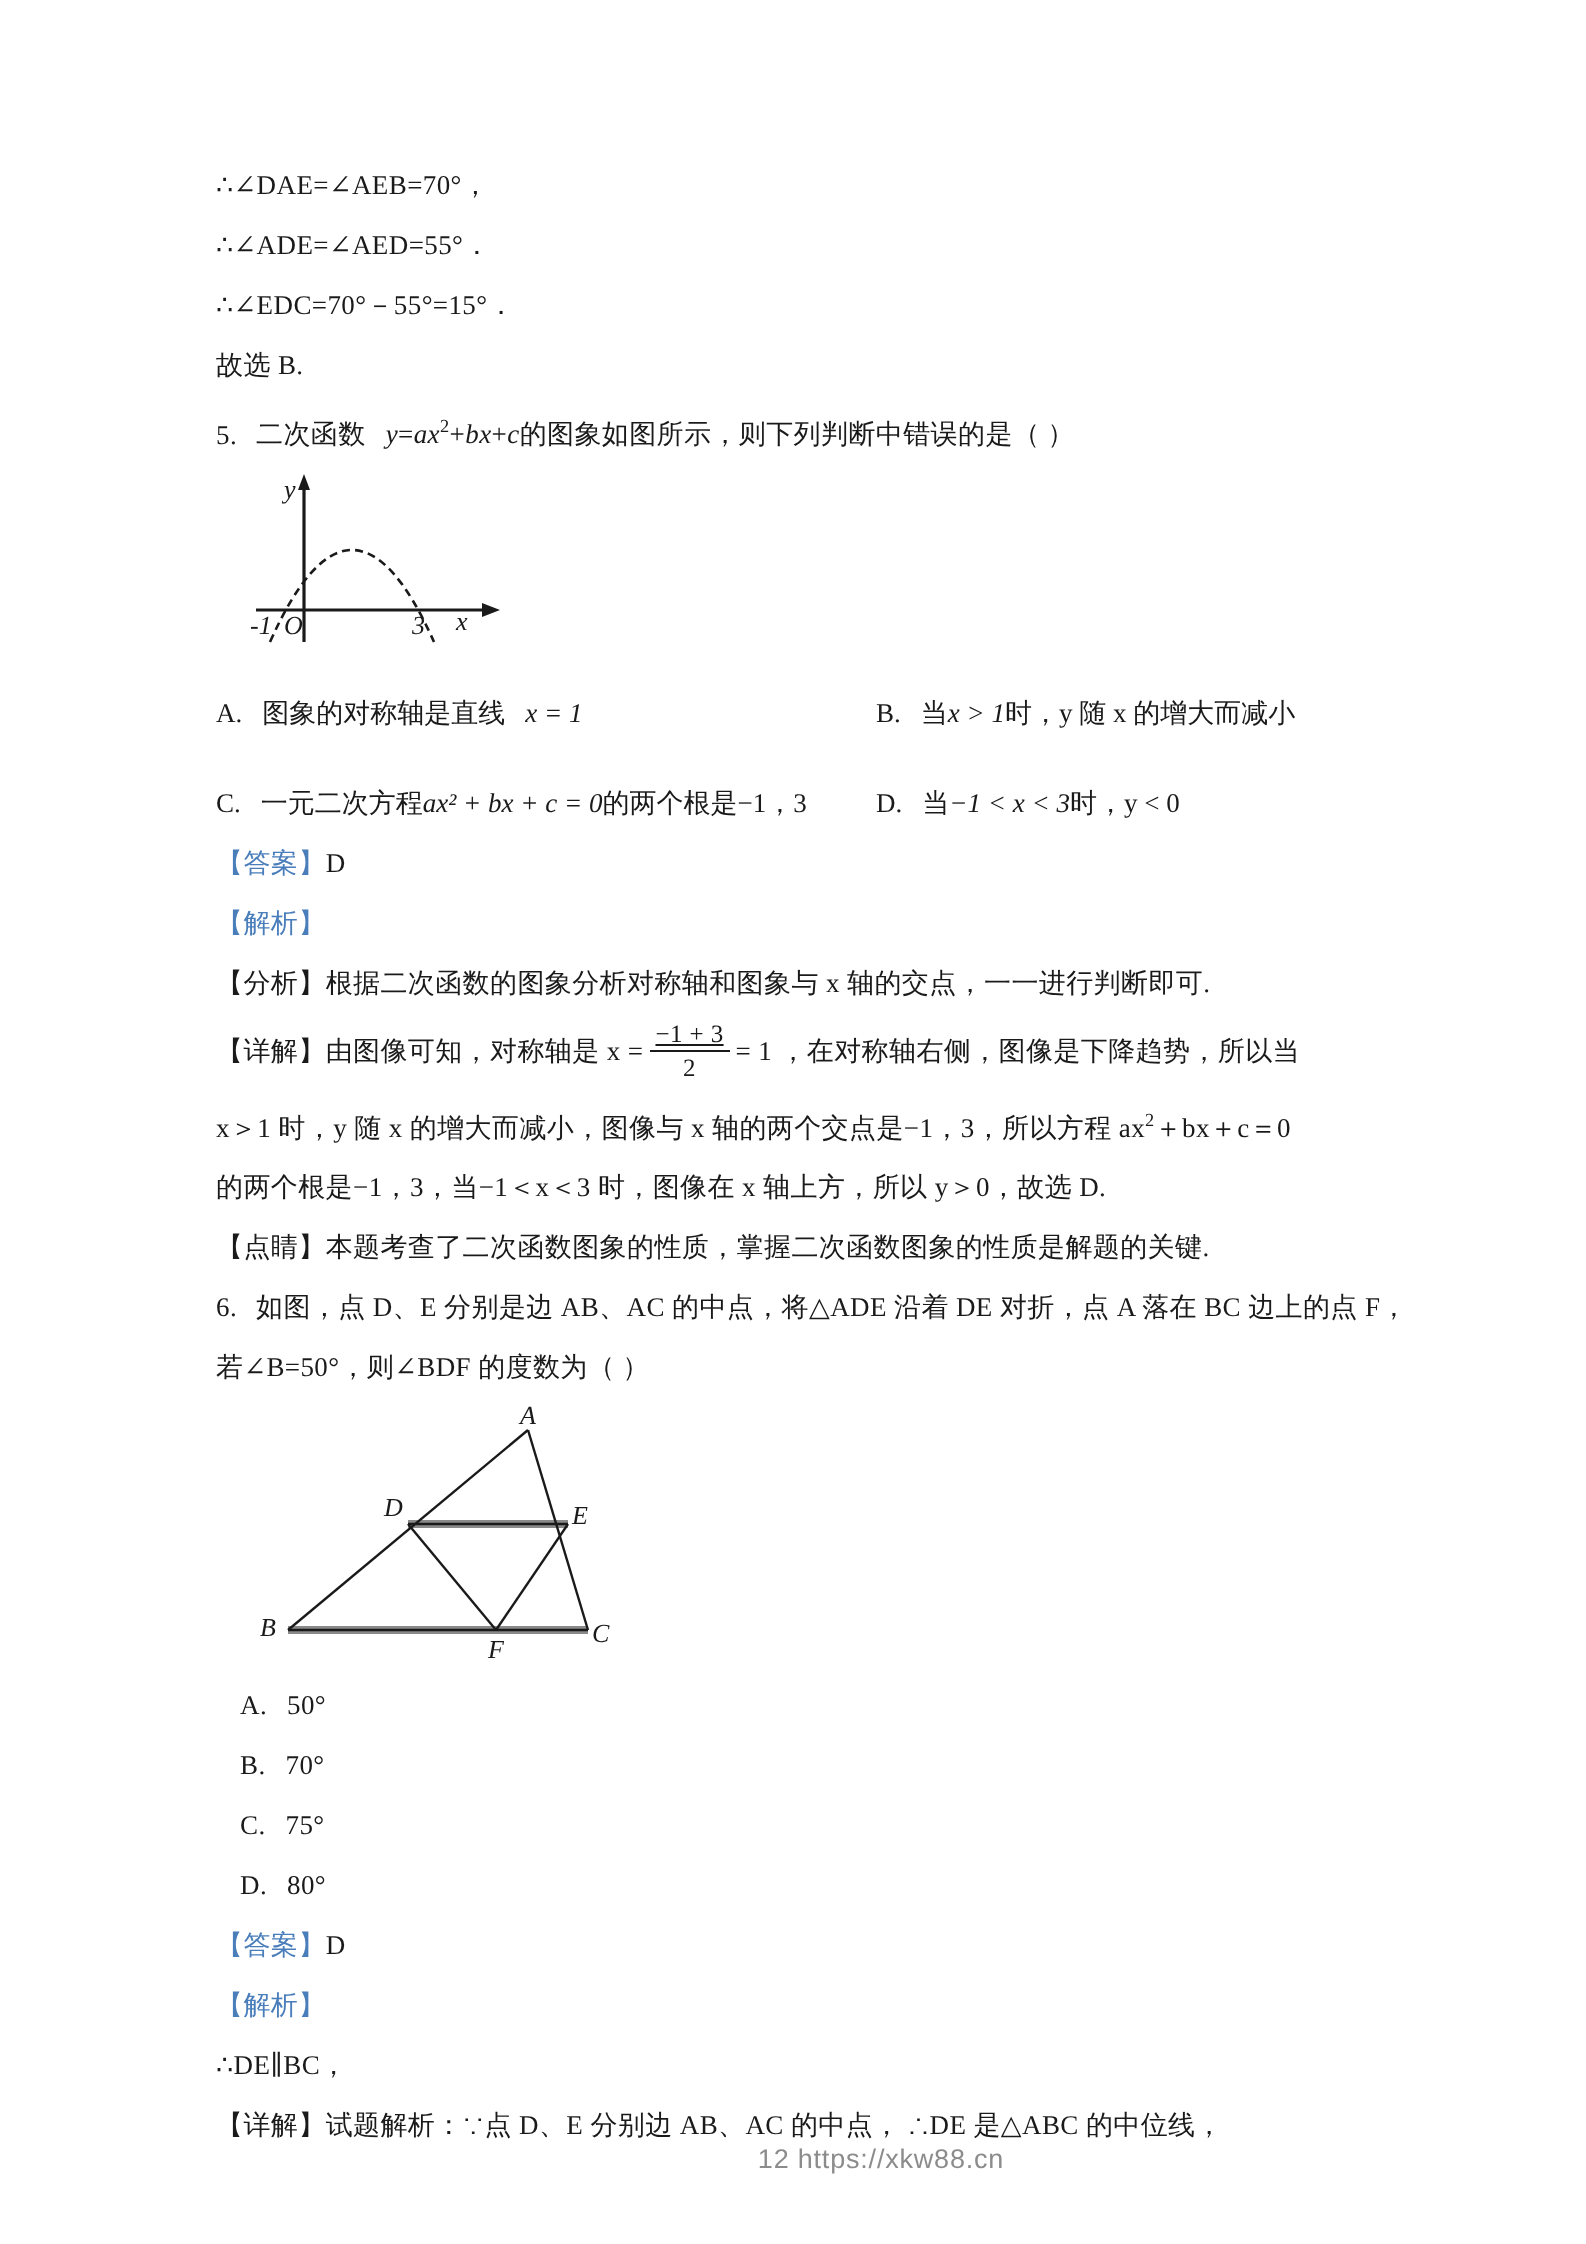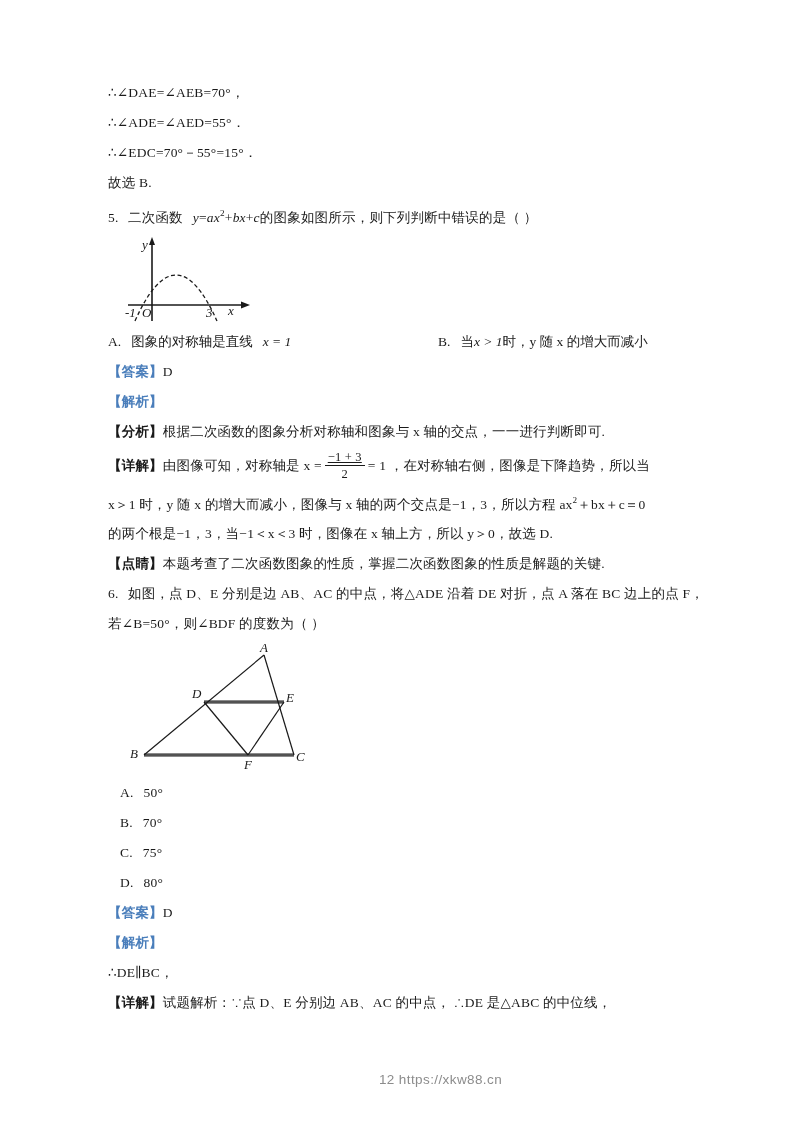--- a/index.html
+++ b/index.html
@@ -27,21 +27,21 @@
   .line {
     font-size: 13.5px;
     line-height: 30px;
     white-space: nowrap;
     letter-spacing: 0.2px;
   }
   .blue {
     color: #4a7ebb;
   }
   .tag-bold {
-    font-weight: bold;
+    font-weight: normal;
     text-align: right;
   }
   .mi {
     font-family: "Liberation Serif", "DejaVu Serif", serif;
     font-style: italic;
   }
   sup.expn {
     font-size: 0.68em;
     vertical-align: super;
     font-style: normal;
@@ -67,20 +67,21 @@
   }
   .frac .bot {
     display: block;
     padding: 1px 3px 0 3px;
   }
   .opt-row {
     display: flex;
     font-size: 13.5px;
     line-height: 30px;
     white-space: nowrap;
+    margin-top: 15px;
   }
   .opt-a { width: 330px; }
   .opt-c { width: 330px; }
   .gap-sm { display: inline-block; width: 10px; }
 
   
   .fig-parabola {
     position: relative;
     width: 140px;
     height: 92px;
@@ -157,20 +158,28 @@
 
     <div class="opt-row">
       <div class="opt-a">
         <span>A.</span><span class="gap-sm"></span><span>图象的对称轴是直线</span><span class="gap-sm"></span><span class="mi">x = 1</span>
       </div>
       <div>
         <span>B.</span><span class="gap-sm"></span><span>当</span><span class="mi">x &gt; 1</span><span>时，y 随 x 的增大而减小</span>
       </div>
     </div>
 
+    <div class="opt-row">
+      <div class="opt-c">
+        <span>C.</span><span class="gap-sm"></span><span>一元二次方程</span><span class="mi">ax² + bx + c = 0</span><span>的两个根是−1，3</span>
+      </div>
+      <div>
+        <span>D.</span><span class="gap-sm"></span><span>当</span><span class="mi">−1 &lt; x &lt; 3</span><span>时，y &lt; 0</span>
+      </div>
+    </div>
 
     <div class="line">
       <span class="blue tag-bold">【答案】</span><span>D</span>
     </div>
     <div class="line">
       <span class="blue tag-bold">【解析】</span>
     </div>
 
     <div class="line">
       <span class="tag-bold">【分析】</span><span>根据二次函数的图象分析对称轴和图象与 x 轴的交点，一一进行判断即可.</span>

